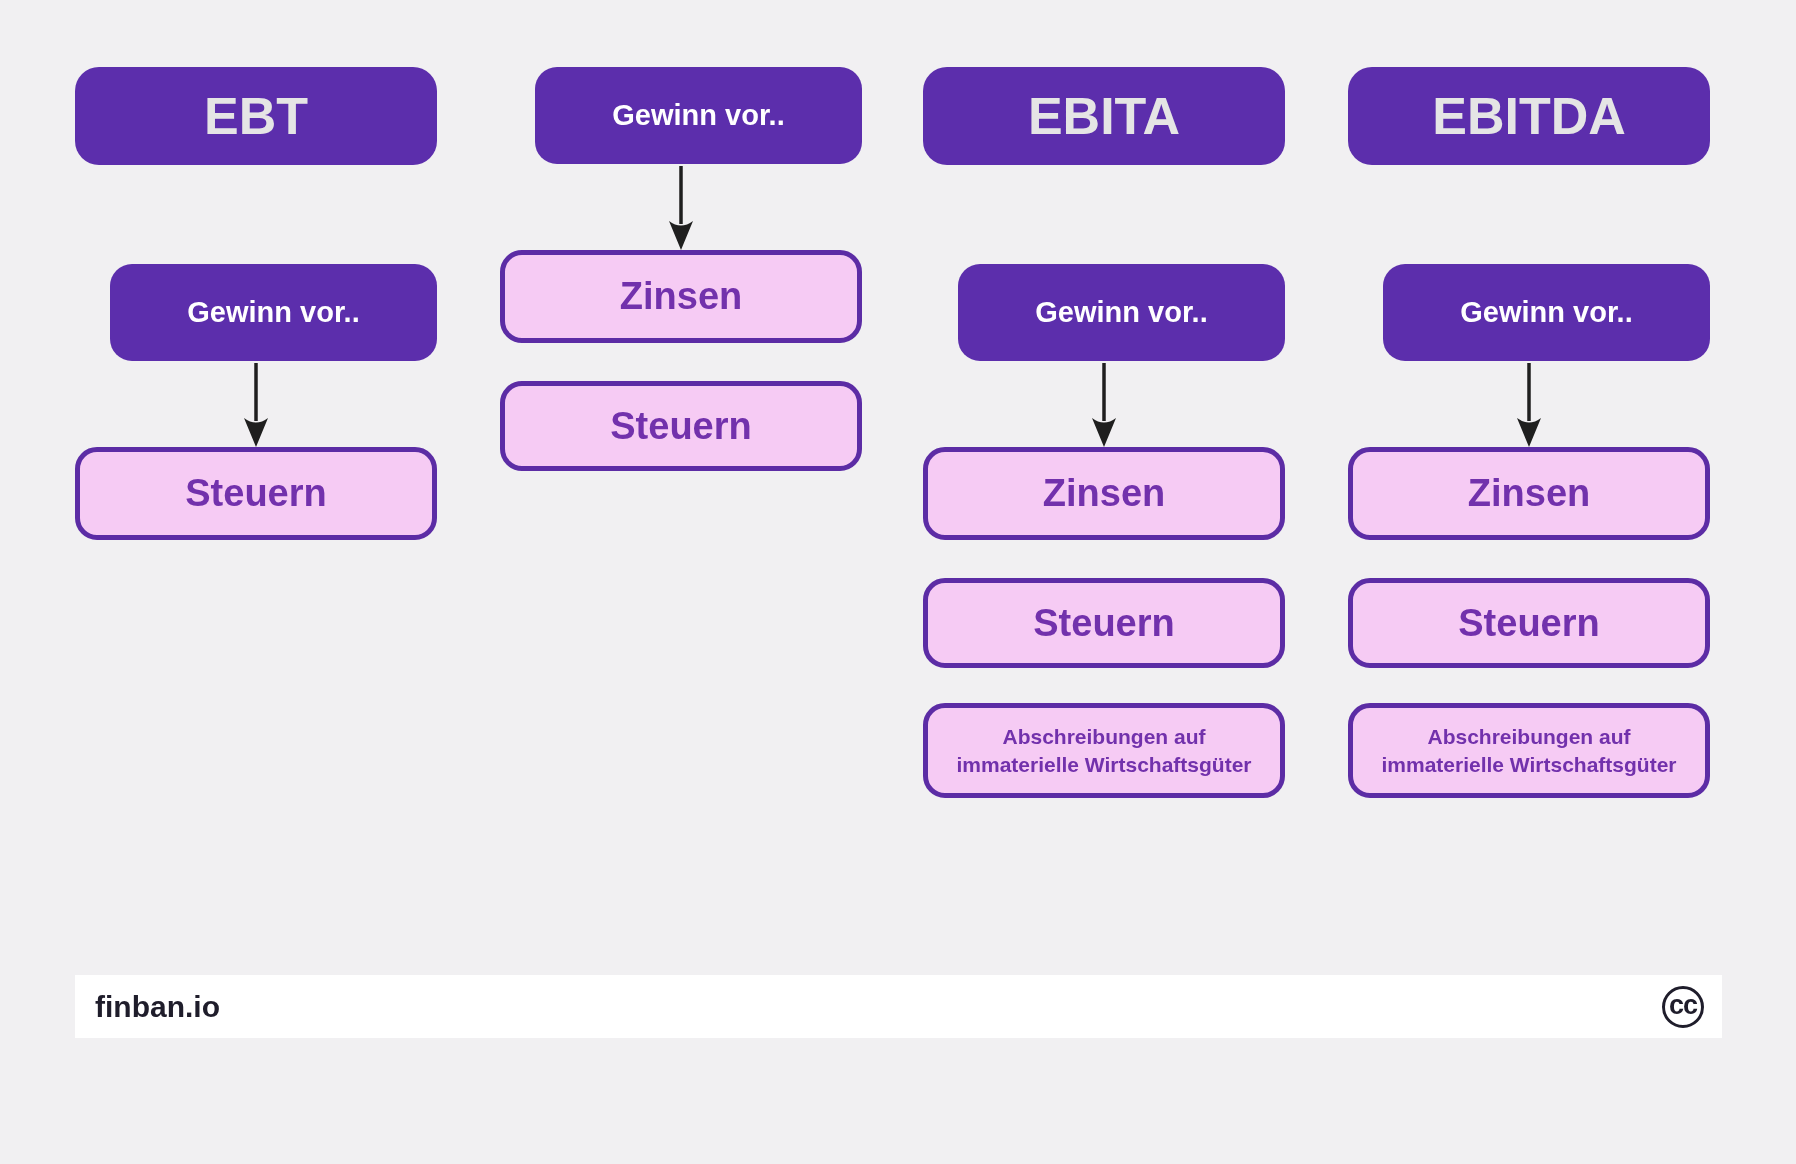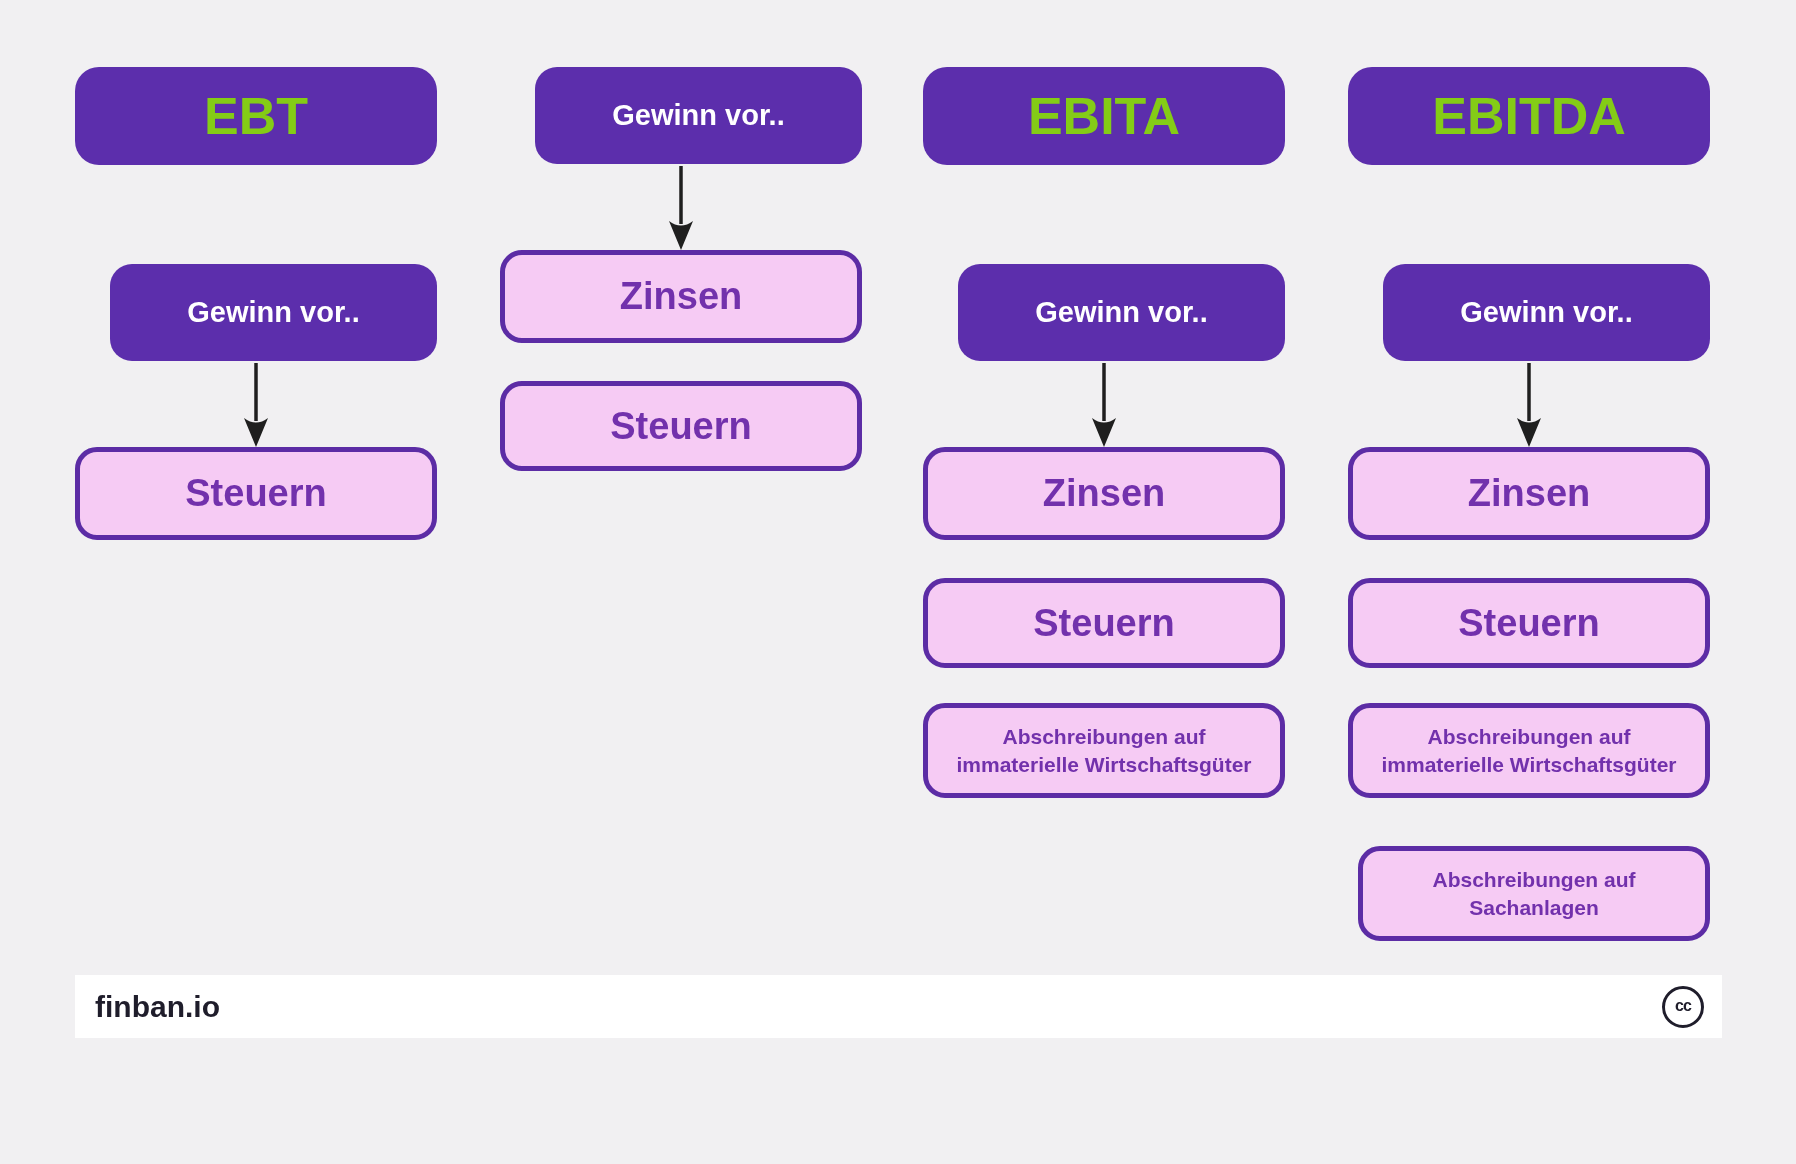--- a/index.html
+++ b/index.html
@@ -31,21 +31,21 @@
   }
   .col-1{left:75px;}
   .col-2{left:500px;}
   .col-3{left:923px;}
   .col-4{left:1348px;}
 
   .header-box{
     height:98px;
     background:var(--purple-dark);
     border-radius:24px;
-    color:#84cc16;
+    color:#e5e5e5;
     font-size:52px;
     font-weight:700;
     display:flex;
     align-items:center;
     justify-content:center;
     margin-bottom:99px;
   }
   .gewinn-box{
     height:97px;
     background:var(--purple-dark);
@@ -107,21 +107,21 @@
   }
   .cc-icon{
     width:42px;
     height:42px;
     border:3.5px solid var(--footer-text);
     border-radius:50%;
     display:flex;
     align-items:center;
     justify-content:center;
     color:var(--footer-text);
-    font-size:16px;
+    font-size:27px;
     font-weight:700;
     letter-spacing:-1px;
     padding-bottom:2px;
   }
   .arrow-svg{display:block;}
 </style>
 </head>
 <body>
 
 <div class="canvas">
@@ -169,21 +169,20 @@
     <div class="gewinn-box">Gewinn vor..</div>
     <div class="arrow-wrap">
       <svg class="arrow-svg" width="26" height="86" viewBox="0 0 26 86">
         <line x1="13" y1="2" x2="13" y2="60" stroke="#1F1F1F" stroke-width="3.5"></line>
         <path d="M13 86 L25 57 Q13 66 1 57 Z" fill="#1F1F1F"></path>
       </svg>
     </div>
     <div class="pink-box">Zinsen</div>
     <div class="pink-box row-2">Steuern</div>
     <div class="pink-box small">Abschreibungen auf immaterielle Wirtschaftsgüter</div>
-    <div class="pink-box small offset">Abschreibungen auf Sachanlagen</div>
   </div>
 
   <div class="footer">
     <span class="brand">finban.io</span>
     <span class="cc-icon">cc</span>
   </div>
 
 </div>
 
 </body></html>

